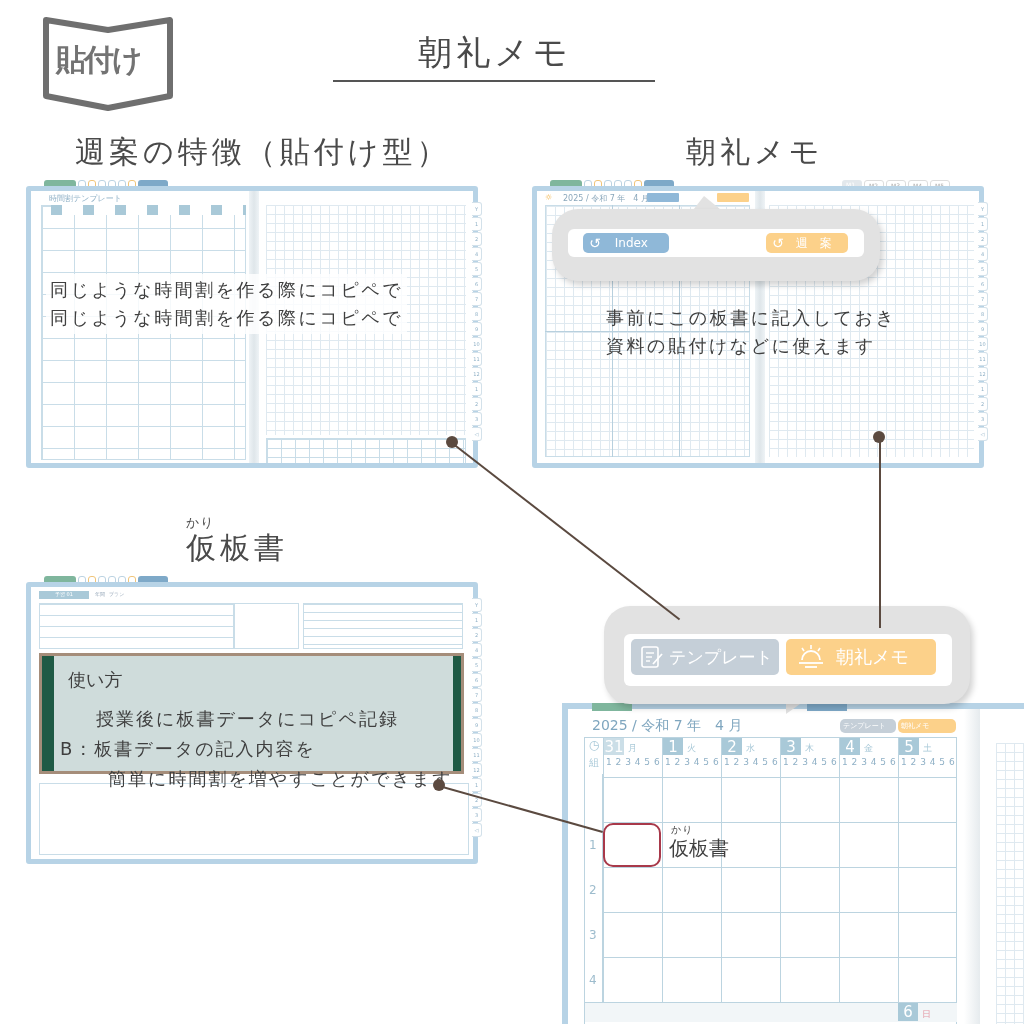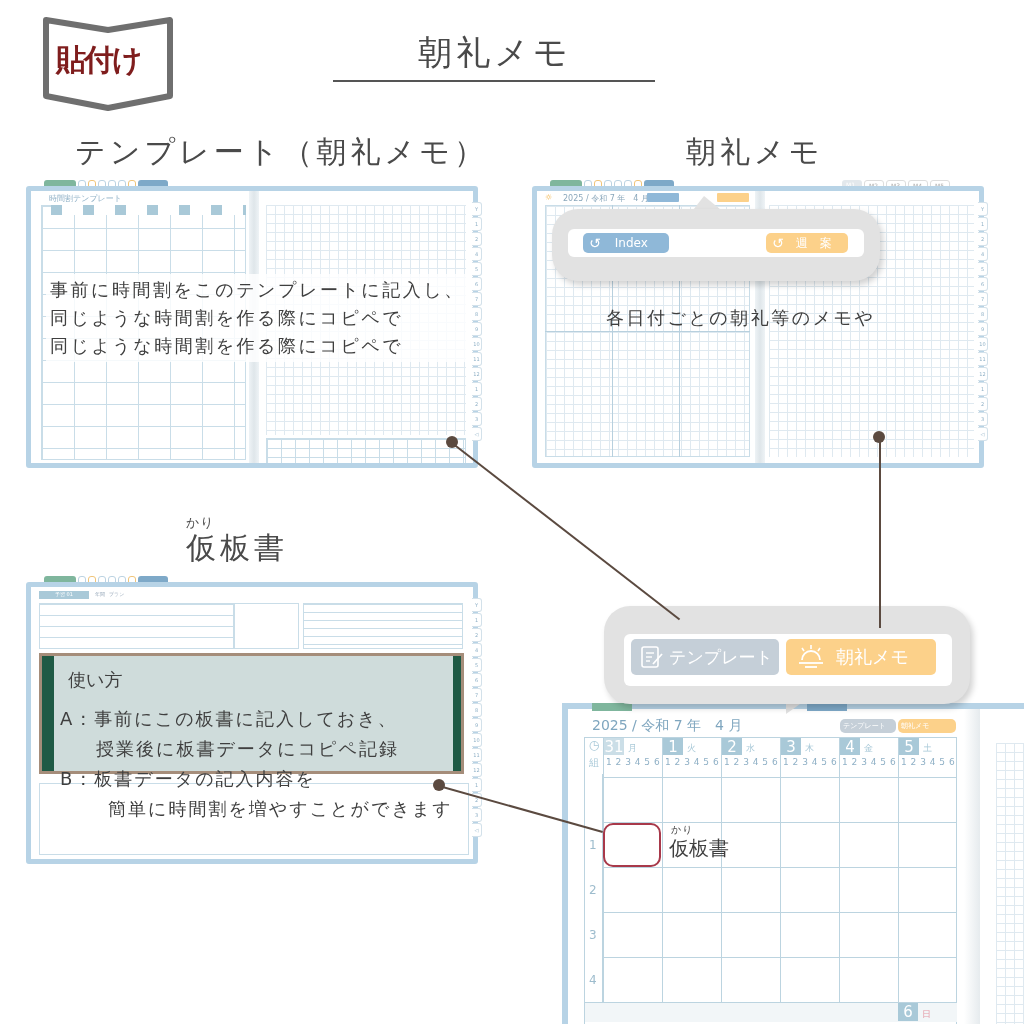--- a/index.html
+++ b/index.html
@@ -4,21 +4,21 @@
 <style>
   * { box-sizing: border-box; margin: 0; padding: 0; }
   html, body { width: 1024px; height: 1024px; background: #ffffff; overflow: hidden; }
   body { position: relative; font-family: "DejaVu Sans", sans-serif; color: #4a4a4a; }
 
   .abs { position: absolute; }
 
   
   .badge { left: 42px; top: 16px; width: 132px; height: 96px; }
   .badge svg { position: absolute; left: 0; top: 0; }
-  .badge-text { position: absolute; left: 14px; top: 24px; font-size: 30px; color: #7f1d1d; letter-spacing: -2px; font-weight: bold; }
+  .badge-text { position: absolute; left: 14px; top: 24px; font-size: 30px; color: #737373; letter-spacing: -2px; font-weight: bold; }
 
   .main-title { left: 335px; top: 30px; width: 320px; text-align: center; font-size: 34px; color: #4a4a4a; letter-spacing: 4px; }
   .main-title-underline { left: 333px; top: 80px; width: 322px; height: 2px; background: #555; }
 
   .sec-title { font-size: 30px; color: #4a4a4a; letter-spacing: 4px; white-space: nowrap; }
   .ruby { font-size: 13px; color: #4a4a4a; letter-spacing: 1px; }
 
   
   .panel { background: #ffffff; border: 5px solid #b7d3e6; border-radius: 3px; overflow: hidden; }
   .tabstrip { position: absolute; height: 12px; display: flex; gap: 2px; align-items: flex-end; }
@@ -62,21 +62,21 @@
 <div class="abs badge">
   <svg width="132" height="96" viewBox="0 0 132 96">
     <path d="M4 4 L66 14 L128 4 L128 80 L66 92 L4 80 Z" fill="#fff" stroke="#6f6f6f" stroke-width="6" stroke-linejoin="round"></path>
   </svg>
   <span class="badge-text">貼付け</span>
 </div>
 
 <div class="abs main-title">朝礼メモ</div>
 <div class="abs main-title-underline"></div>
 
-<div class="abs sec-title" style="left:75px; top:132px;">テンプレート（朝礼メモ）</div>
+<div class="abs sec-title" style="left:75px; top:132px;">週案の特徴（貼付け型）</div>
 
 <div class="abs" style="left:26px; top:178px; width:455px; height:290px;padding-left:36px;">
   <div class="tabstrip" style="left:18px; top:0;">
     <div class="tab green"></div>
     <div class="tab mini"></div>
     <div class="tab mini o"></div>
     <div class="tab mini"></div>
     <div class="tab mini"></div>
     <div class="tab mini"></div>
     <div class="tab mini o"></div>
@@ -102,21 +102,20 @@
     <div class="sidetab">9</div>
     <div class="sidetab">10</div>
     <div class="sidetab">11</div>
     <div class="sidetab">12</div>
     <div class="sidetab">1</div>
     <div class="sidetab">2</div>
     <div class="sidetab">3</div>
     <div class="sidetab">◁</div>
   </div>
   <div class="overlay-text" style="left:20px; top:96px; padding:2px 4px;">
-    <div>事前に時間割をこのテンプレートに記入し、</div>
     <div>同じような時間割を作る際にコピペで</div>
     <div>同じような時間割を作る際にコピペで</div>
   </div>
 </div>
 
 <div class="abs sec-title" style="left:686px; top:132px;">朝礼メモ</div>
 
 <div class="abs" style="left:532px; top:178px; width:455px; height:290px;">
   <div class="tabstrip" style="left:18px; top:0;">
     <div class="tab green"></div>
@@ -173,21 +172,22 @@
   <div class="pill" style="left:31px; top:24px; width:86px; height:20px; background:#8fb8d8; font-size:12px; padding-left:6px;">
     <span style="font-size:14px; margin-right:14px;">↺</span>
     <span>Index</span>
   </div>
   <div class="pill" style="left:214px; top:24px; width:82px; height:20px; background:#fcd18a; font-size:12px; padding-left:6px;">
     <span style="font-size:14px; margin-right:12px;">↺</span>
     <span>週　案</span>
   </div>
 </div>
 <div class="overlay-text" style="left:606px; top:304px; background:transparent;">
-  <div>各日付ごとの朝礼等のメモや</div>
+  <div>事前にこの板書に記入しておき</div>
+  <div>資料の貼付けなどに使えます</div>
 </div>
 
 <div class="abs ruby" style="left:186px; top:514px;">かり</div>
 <div class="abs sec-title" style="left:186px; top:528px;">仮板書</div>
 
 <div class="abs" style="left:26px; top:574px; width:455px; height:292px;">
   <div class="tabstrip" style="left:18px; top:0;">
     <div class="tab green"></div>
     <div class="tab mini"></div>
     <div class="tab mini o"></div>
@@ -227,21 +227,20 @@
     <div class="sidetab">◁</div>
   </div>
 </div>
 
 <div class="chalk">
   <div class="chalk-edge" style="left:0;"></div>
   <div class="chalk-edge" style="right:0; width:8px;"></div>
 </div>
 <div class="abs" style="left:68px; top:668px; font-size:18px; color:#3f3f3f;">使い方</div>
 <div class="abs" style="left:60px; top:704px; font-size:18px; line-height:30px; color:#3f3f3f; letter-spacing:2px; white-space:nowrap;">
-  <div>A：事前にこの板書に記入しておき、</div>
   <div style="padding-left:36px;">授業後に板書データにコピペ記録</div>
   <div>B：板書データの記入内容を</div>
   <div style="padding-left:48px;">簡単に時間割を増やすことができます</div>
 </div>
 
 <div class="abs" style="left:562px; top:703px; width:462px; height:321px; overflow:hidden;">
   <div class="abs" style="left:0; top:0; width:462px; height:321px; border-left:6px solid #b7d3e6; border-top:6px solid #b7d3e6; background:#fff;"></div>
   <div class="abs" style="left:30px; top:-4px; width:40px; height:12px; background:#7fb69d; border-radius:3px 3px 0 0;"></div>
   <div class="abs" style="left:245px; top:-4px; width:40px; height:12px; background:#7ea9c8; border-radius:3px 3px 0 0;"></div>
   <div class="abs" style="left:30px; top:14px; font-size:14px; color:#7fa6bf;">2025 / 令和 7 年　4 月</div>

